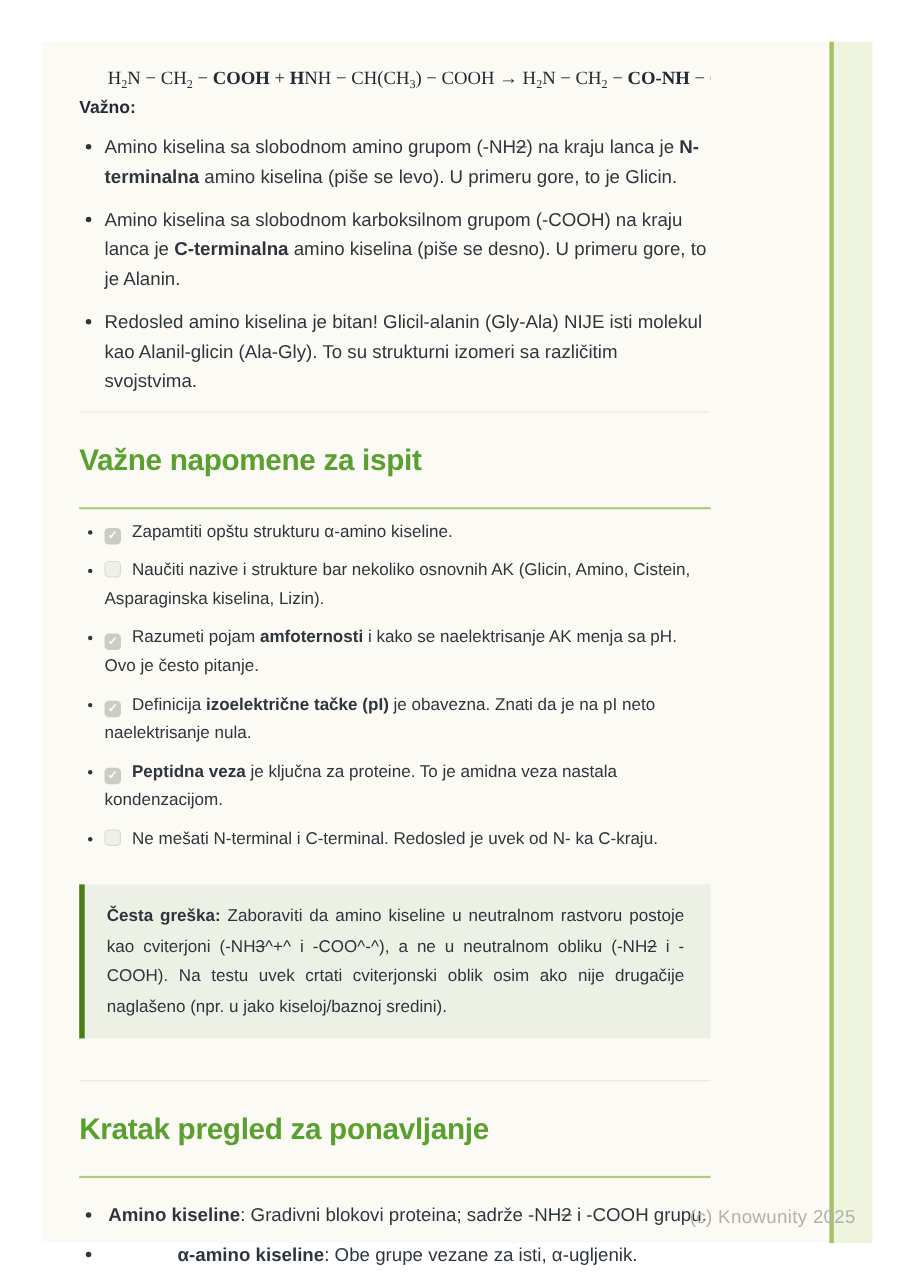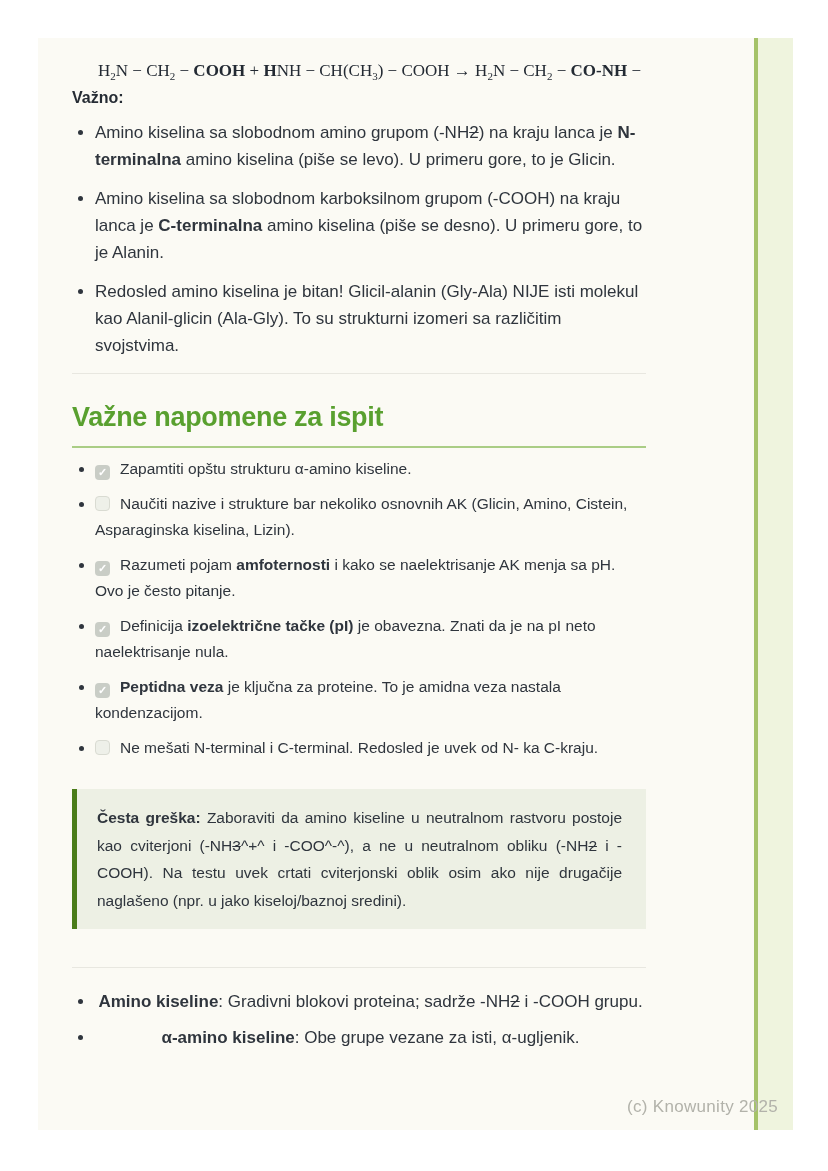--- a/index.html
+++ b/index.html
@@ -32,21 +32,21 @@
 
   ul.plain { margin-top:12px; padding-left:23px; list-style:disc; }
   ul.plain li { font-size:17px; line-height:27px; margin-bottom:12px; }
 
   hr.divider { border:none; border-top:1px solid #e8e7e0; margin-top:14px; }
   hr.divider2 { border:none; border-top:1px solid #e8e7e0; margin-top:38px; }
 
   h2.section-title {
     margin-top:28px; font-size:27px; font-weight:700;
     color:var(--green-heading,#59a02f);
-    padding-bottom:13px;
+    padding-bottom:27px;
     border-bottom:2.5px solid var(--heading-underline,#aacd85);
     letter-spacing:-0.3px;
   }
 
   ul.checklist { margin-top:8px; padding-left:23px; list-style:disc; }
   ul.checklist li { font-size:15.5px; line-height:26px; margin-bottom:9px; }
 
   .cb {
     display:inline-block; width:15px; height:15px; border-radius:4px;
     margin-right:10px; vertical-align:-2px; text-align:center;
@@ -109,20 +109,21 @@
 
         <li><span class="cb checked">✓</span><span><strong>Peptidna veza</strong> je ključna za proteine. To je amidna veza nastala kondenzacijom.</span></li>
 
         <li><span class="cb unchecked"></span><span>Ne mešati N-terminal i C-terminal. Redosled je uvek od N- ka C-kraju.</span></li>
       </ul>
 
     <div class="callout"><strong>Česta greška:</strong> Zaboraviti da amino kiseline u neutralnom rastvoru postoje kao cviterjoni (-NH<s>3</s>^+^ i -COO^-^), a ne u neutralnom obliku (-NH<s>2</s> i -COOH). Na testu uvek crtati cviterjonski oblik osim ako nije drugačije naglašeno (npr. u jako kiseloj/baznoj sredini).</div>
 
     <hr class="divider2">
 
+    <h2 class="section-title">Kratak pregled za ponavljanje</h2>
 
     <ul class="plain summary">
 
         <li><strong>Amino kiseline</strong>: Gradivni blokovi proteina; sadrže -NH<s>2</s> i -COOH grupu.</li>
 
         <li><strong>α-amino kiseline</strong>: Obe grupe vezane za isti, α-ugljenik.</li>
       </ul>
 
   </div>
 </div>

